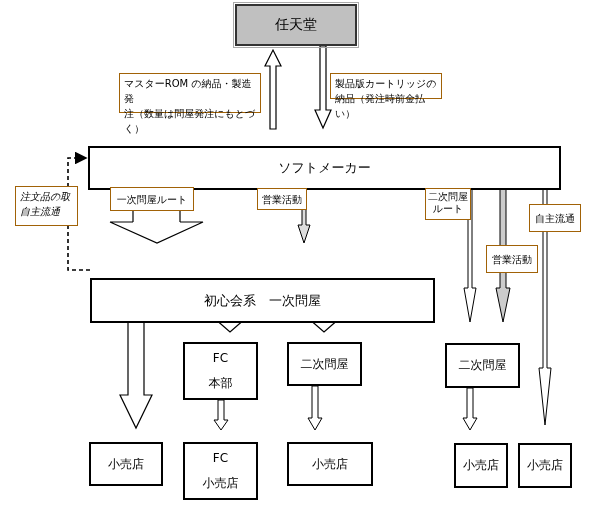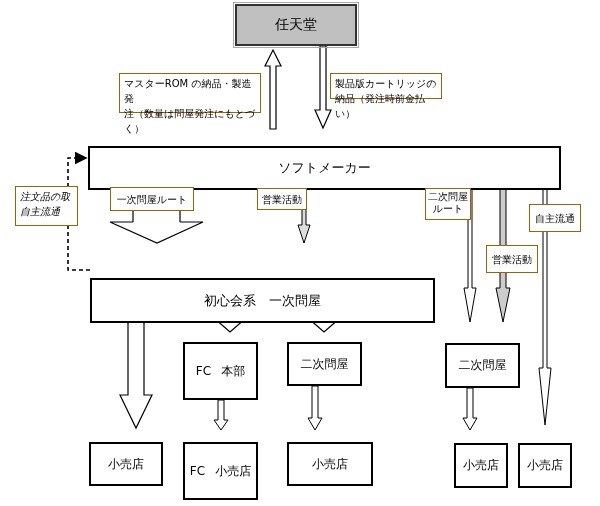--- a/index.html
+++ b/index.html
@@ -6,21 +6,21 @@
   body { width: 600px; height: 506px; position: relative; overflow: hidden;
          font-family: "DejaVu Sans", sans-serif; color: #000; }
   .box { position: absolute; box-sizing: border-box; border: 2px solid #000; background: #fff;
          display: flex; align-items: center; justify-content: center; text-align: center; }
   .box.gray { background: #c0c0c0; border: 2px solid #333; outline: 1px solid #aaa; outline-offset: 1px; }
   .lbl { position: absolute; box-sizing: border-box; border: 1px solid #a16207; background: #fff;
          font-size: 10px; line-height: 15px; padding: 2px 4px; }
   .t13 { font-size: 13px; margin-top: 17px; }
   .t14 { font-size: 14px; }
   .t12 { font-size: 12px; }
-  .stack { display: flex; flex-direction: row; align-items: center; gap: 10px; }
+  .stack { display: flex; flex-direction: column; align-items: center; gap: 10px; }
   svg.arrows { position: absolute; left: 0; top: 0; }
 </style>
 </head>
 <body>
 
 <svg class="arrows" width="600" height="506">
   <defs>
     <marker id="dashhead" markerWidth="8" markerHeight="8" refX="7" refY="4" orient="auto">
       <path d="M0,0 L8,4 L0,8 z" fill="#000"></path>
     </marker>

